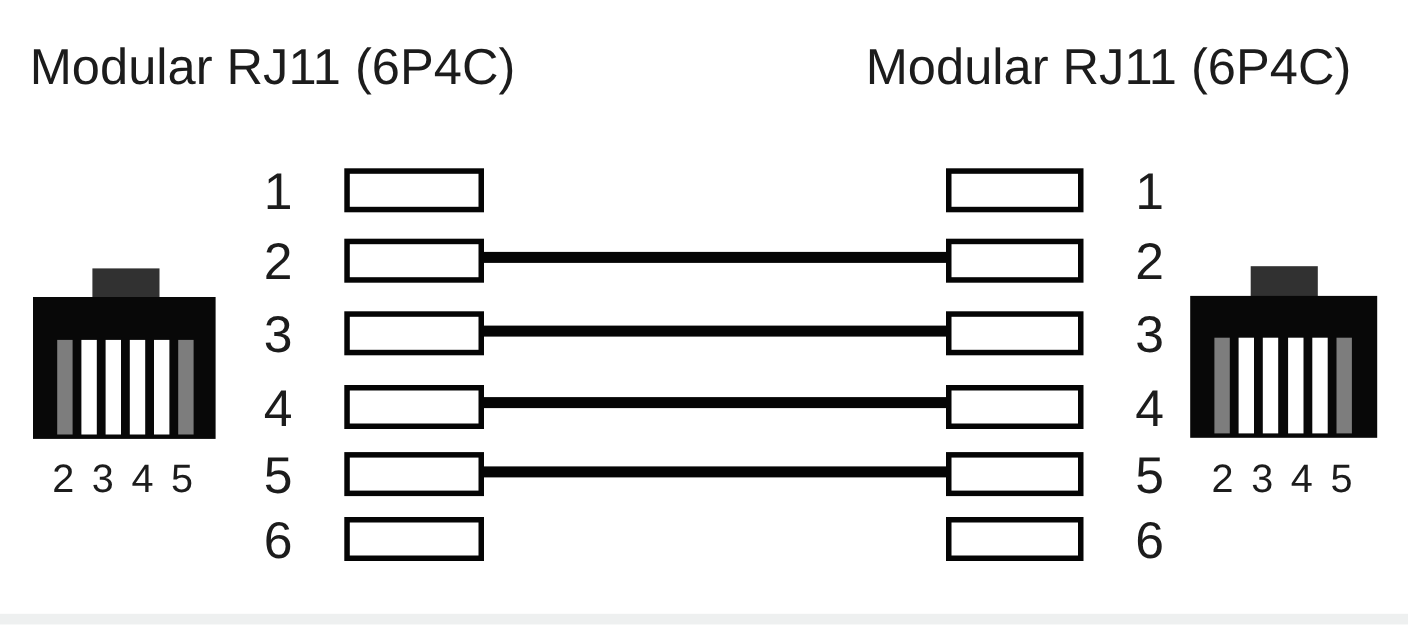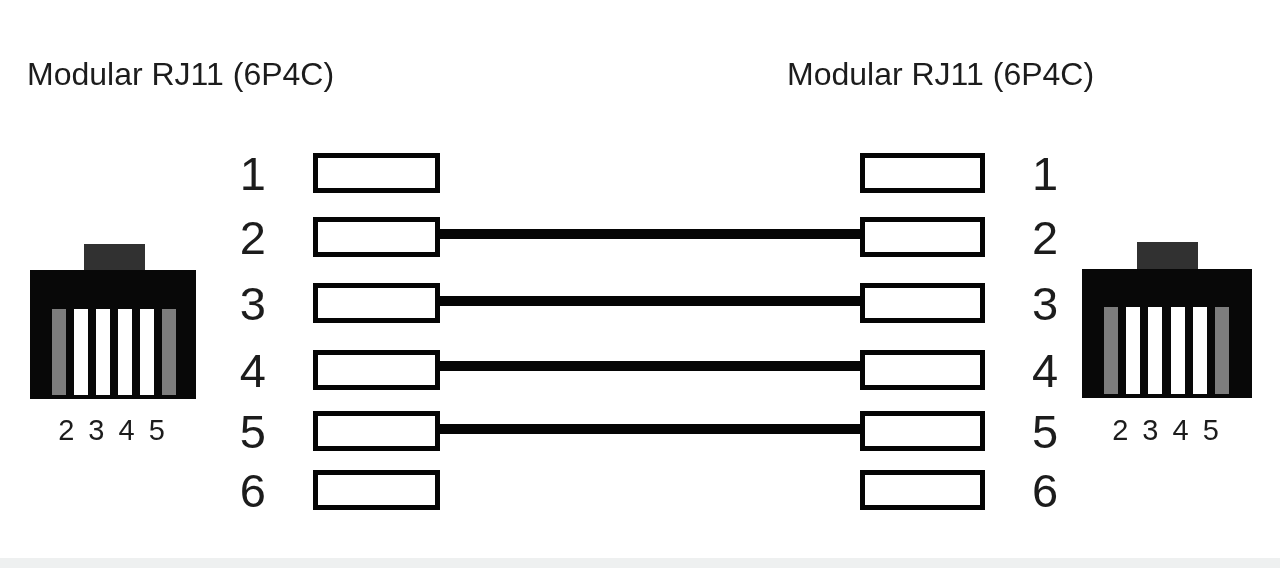--- a/index.html
+++ b/index.html
@@ -7,22 +7,22 @@
     position: relative;
     width: 1280px;
     height: 568px;
     background: #ffffff;
     overflow: hidden;
     font-family: "Liberation Sans", sans-serif;
     color: #1c1c1c;
   }
   .title {
     position: absolute;
-    top: 48px;
-    font-size: 32px;
+    top: 34px;
+    font-size: 46px;
     line-height: 52px;
     white-space: nowrap;
   }
   .title-left  { left: 27px; }
   .title-right { left: 787px; }
 
   .pnum {
     position: absolute;
     width: 44px;
     font-size: 47px;
@@ -65,21 +65,21 @@
 
   .tab-l  { left: 84px;   top: 244px; width: 61px;  height: 30px; }
   .body-l { left: 30px;   top: 270px; width: 166px; height: 129px; }
   .slots-l{ left: 52px;   top: 309px; width: 124px; height: 86px; }
   .tab-r  { left: 1137px; top: 242px; width: 61px;  height: 30px; }
   .body-r { left: 1082px; top: 269px; width: 170px; height: 129px; }
   .slots-r{ left: 1104px; top: 307px; width: 125px; height: 87px; }
 
   .plug-label {
     position: absolute;
-    font-size: 29px;
+    font-size: 36px;
     letter-spacing: 3px;
     text-align: center;
     white-space: nowrap;
   }
   .label-l { left: 28px;   top: 414px; width: 170px; }
   .label-r { left: 1082px; top: 414px; width: 170px; }
 
   .bottom-bar {
     position: absolute;
     left: 0;

